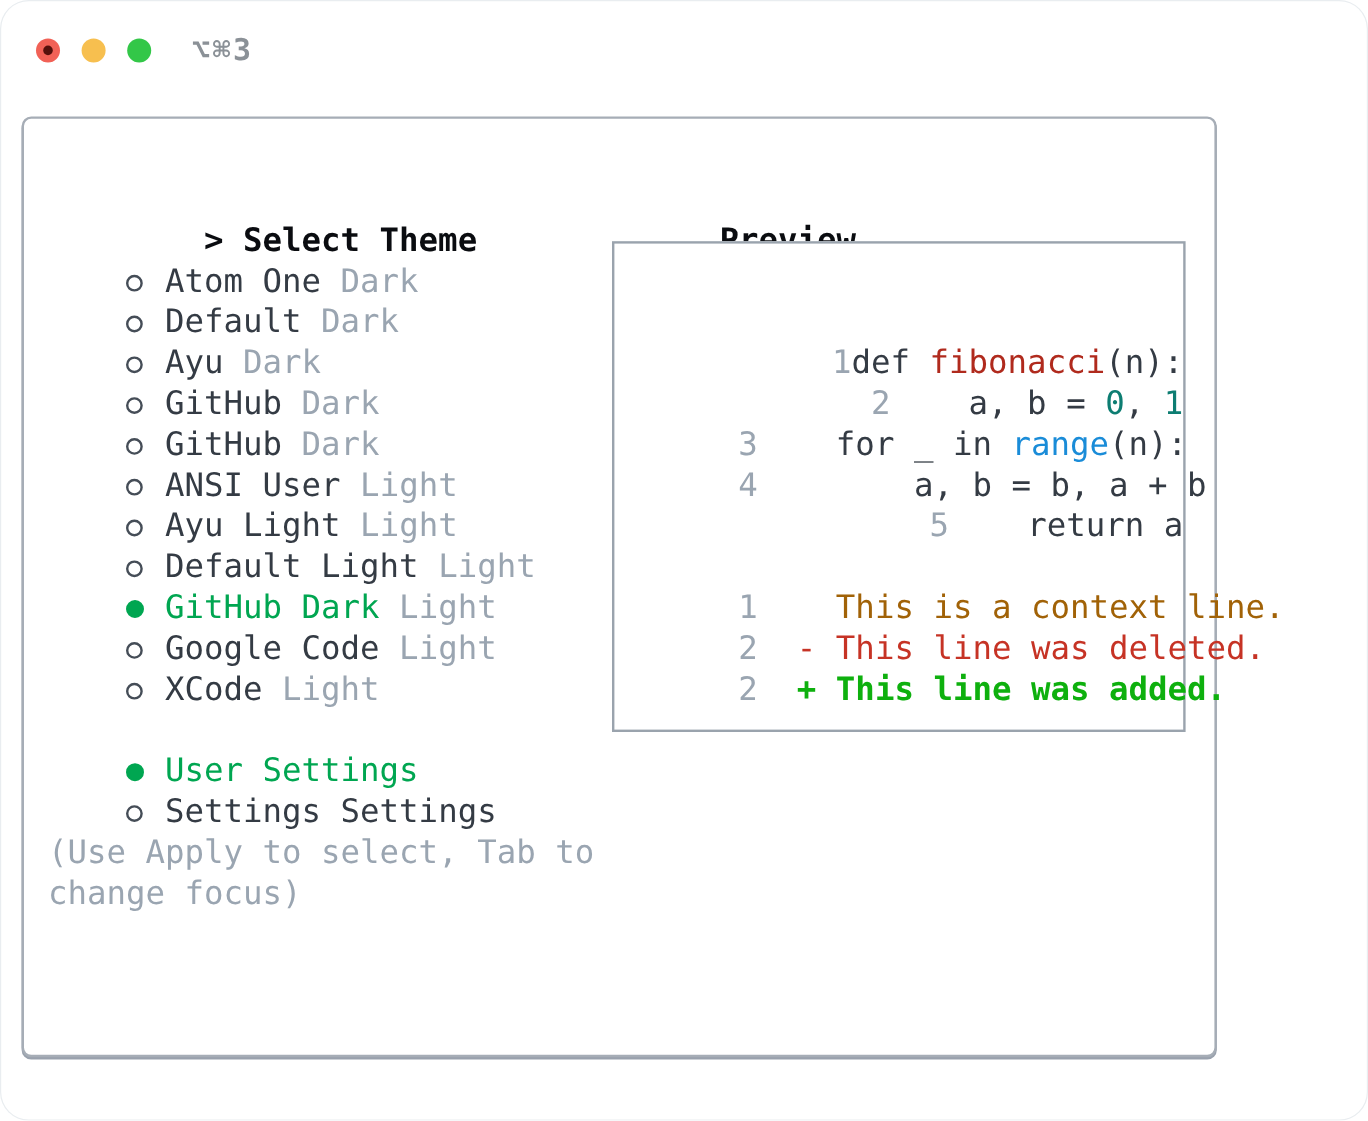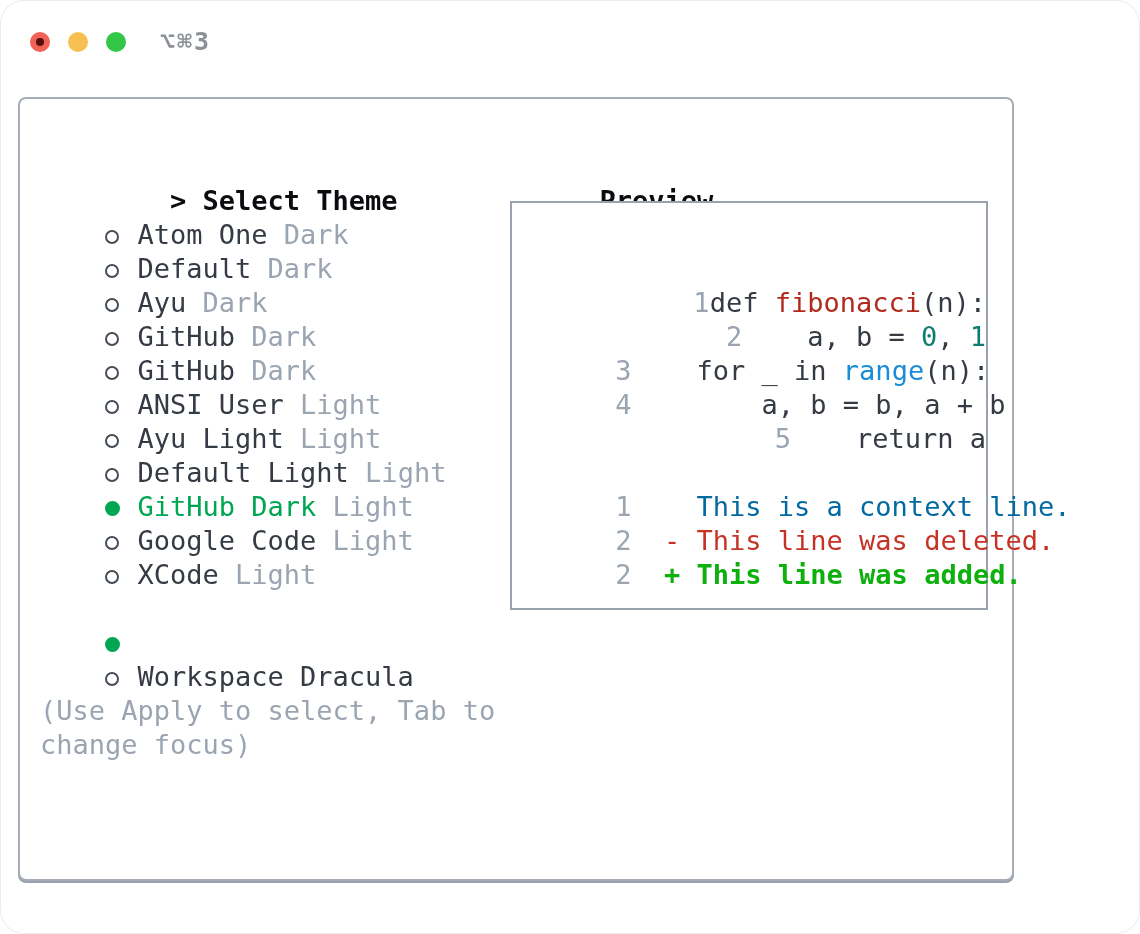--- a/index.html
+++ b/index.html
@@ -42,21 +42,21 @@
   .preview-box{
     position:absolute;left:490px;top:102px;width:478px;height:409px;
     border:2px solid var(--border-gray);box-sizing:border-box;background:#fff;text-align:right;
   }
   .code-flow{padding:49px 0 0 22px;}
   .lnum{display:inline-block;width:2ch;color:var(--text-dim);}
   .tk-plain{color:var(--text-dark);}
   .tk-function{color:var(--function-red);}
   .tk-number{color:var(--number-teal);}
   .tk-builtin{color:var(--builtin-blue);}
-  .tk-context{color:#0369a1;}
+  .tk-context{color:#a16207;}
   .tk-deleted{color:var(--deleted-red);}
   .tk-added{color:var(--added-green);font-weight:bold;}
 </style>
 </head>
 <body>
 
 <div class="screen">
 
   <div class="titlebar">
     <span class="light red">
@@ -108,24 +108,24 @@
           <div class="row theme-item">
     <span class="marker"><span class="radio"></span></span><span class="t-name">XCode</span><span class="t-variant"> Light</span>
   </div>
         </div>
 
       <div class="row"> </div>
 
 
       <div id="apply-list">
           <div class="row apply-item selected">
-    <span class="marker"><span class="radio selected"></span></span>
+    <span class="marker"><span class="radio selected"></span></span><span class="a-label">User Settings</span>
   </div>
           <div class="row apply-item">
-    <span class="marker"><span class="radio"></span></span><span class="a-label">Workspace Dracula</span>
+    <span class="marker"><span class="radio"></span></span><span class="a-label">Settings Settings</span>
   </div>
         </div>
 
       <div class="row"> </div>
 
       <div id="hint-lines">
           <div class="row hint">(Use Apply to select, Tab to</div>
           <div class="row hint">change focus)</div>
         </div>
     </div>

